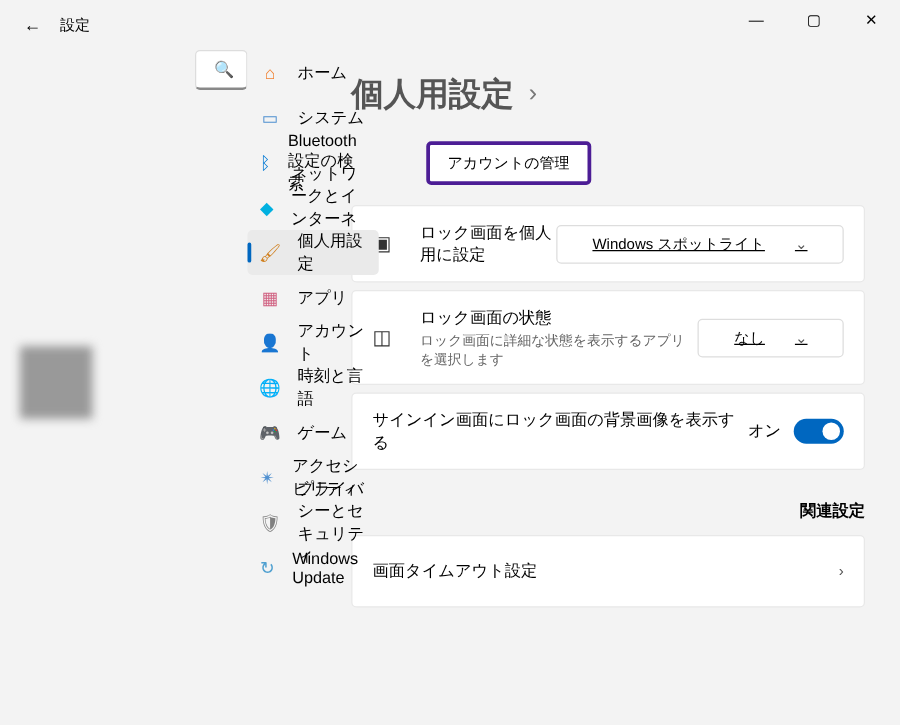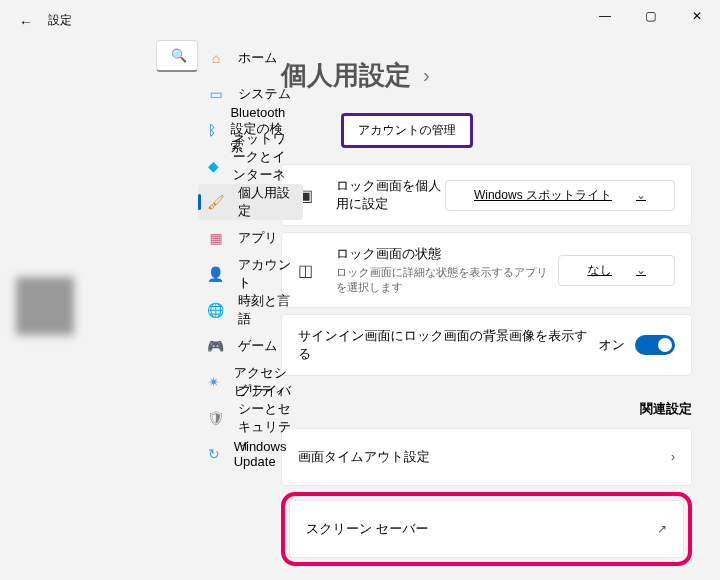--- a/index.html
+++ b/index.html
@@ -210,31 +210,19 @@
       <div class="card-row">
         <div class="row-body">
             <div class="row-title">画面タイムアウト設定</div>
           </div>
         <div class="row-control">
             <span class="chevron">›</span>
           </div>
       </div>
     </div>
 
-    <div class="highlight">
-      <div class="card">
-        <div class="card-row">
-          <div class="row-body">
-              <div class="row-title">スクリーン セーバー</div>
-            </div>
-          <div class="row-control">
-              <span class="ext-icon">↗</span>
-            </div>
-        </div>
-      </div>
-    </div>
 
     <div class="help-links">
       
       
     </div>
   </main>
 </div>
 
 </body></html>

